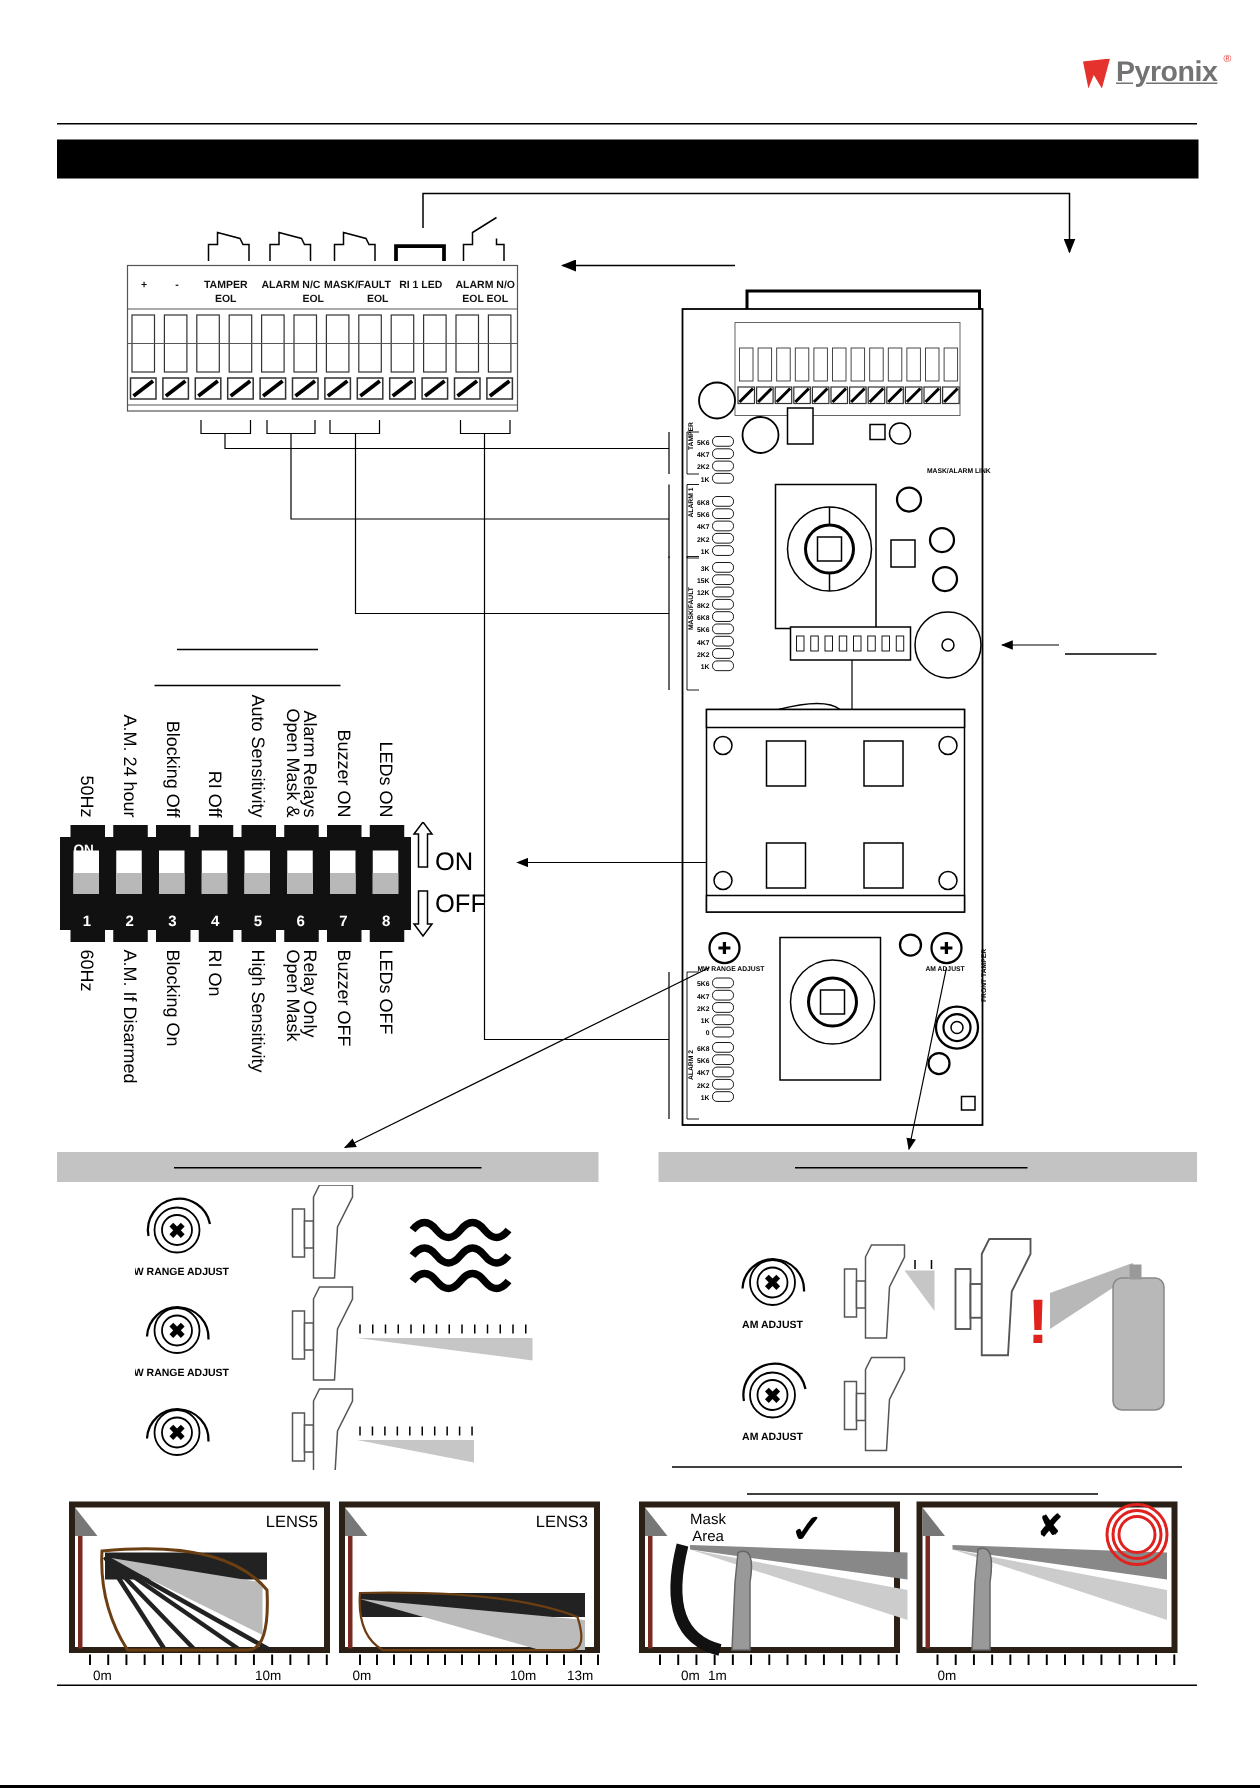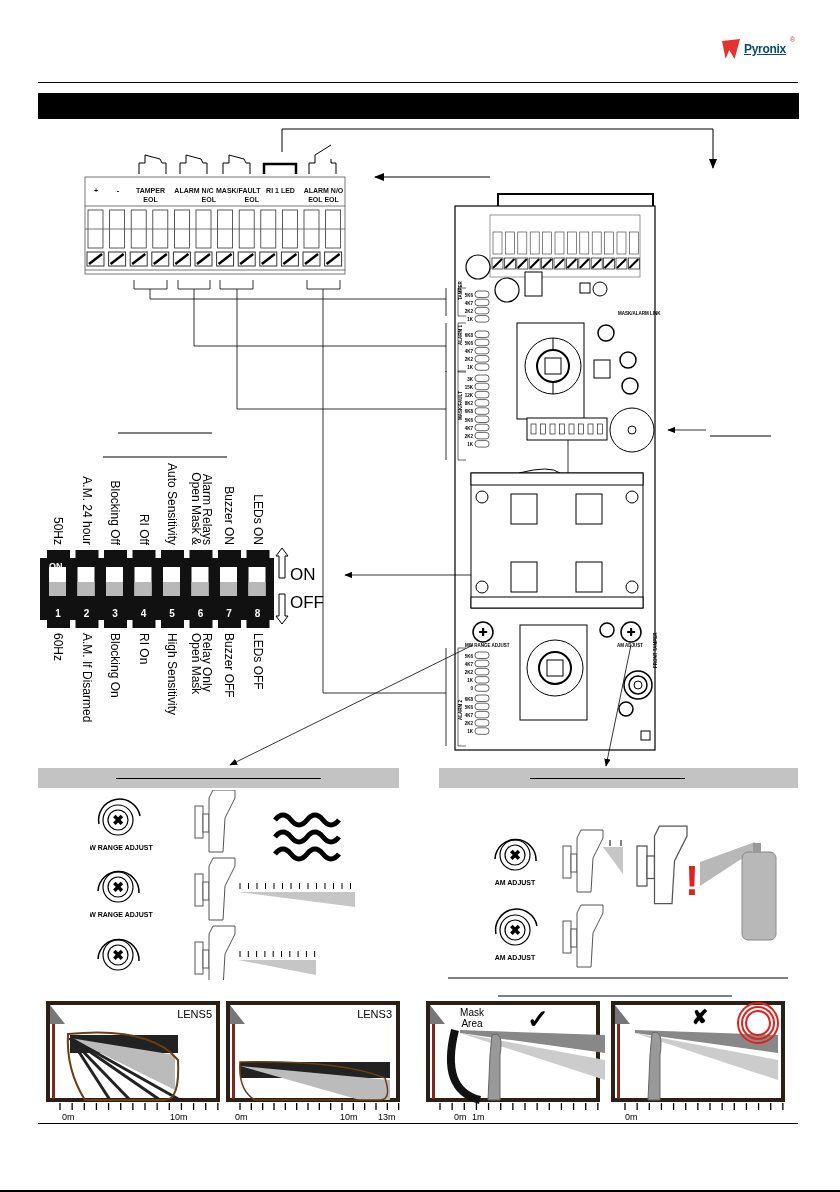--- a/index.html
+++ b/index.html
@@ -1,20 +1,20 @@
 <!DOCTYPE html>
 <html><head>
 <meta charset="utf-8">
 <style>
   html,body{margin:0;padding:0;background:#fff;}
   body{width:840px;height:1192px;position:relative;overflow:hidden;font-family:"Liberation Sans",sans-serif;color:#111;}
   .abs{position:absolute;}
   #logo{left:722px;top:36px;height:26px;display:flex;align-items:center;gap:4px;}
   #logo .mark{width:18px;height:20px;background:#e5322d;clip-path:polygon(0 10%,100% 0,70% 100%,40% 55%,20% 100%);}
-  #logo .txt{color:#0c4a6e;font-weight:bold;font-size:12px;text-decoration:underline;letter-spacing:-0.3px;}
+  #logo .txt{color:#737373;font-weight:bold;font-size:19px;text-decoration:underline;letter-spacing:-0.3px;}
   #logo .reg{color:#e5322d;font-size:7px;align-self:flex-start;}
   #top-rule{left:38px;top:82px;width:760px;height:1px;background:#000;}
   #title-bar{left:38px;top:93px;width:761px;height:26px;background:#000;}
   .term-label{font-size:7px;font-weight:bold;text-align:center;line-height:9px;}
   svg text{font-family:"Liberation Sans",sans-serif;}
   .section-bar{height:20px;background:#c3c3c3;}
   .section-bar .ul{position:absolute;top:10px;height:1px;background:#000;}
   #bottom-rule{left:38px;top:1123px;width:760px;height:1px;background:#000;}
   #page-bottom-rule{left:0;top:1190px;width:840px;height:2px;background:#000;}
 </style>

